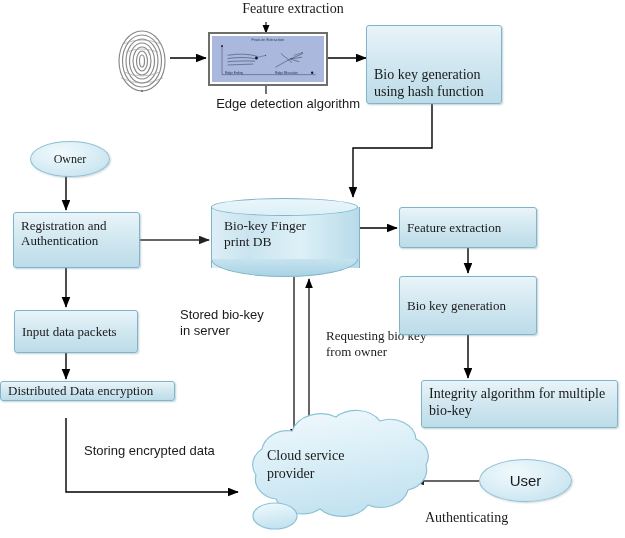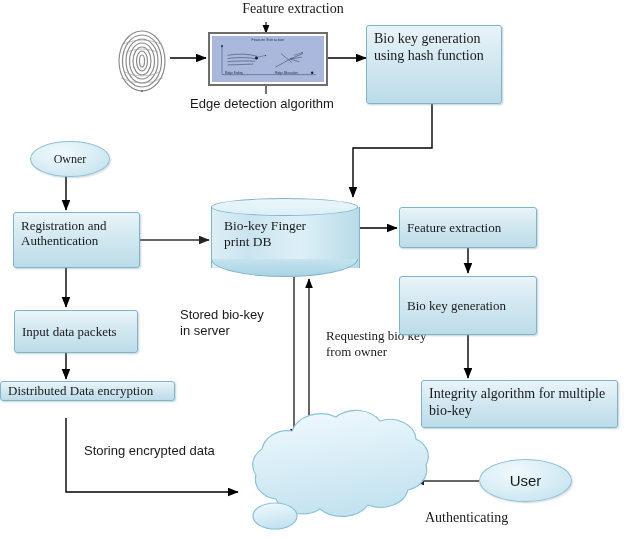--- a/index.html
+++ b/index.html
@@ -318,24 +318,24 @@
         <line x1="86" y1="21" x2="96" y2="18" stroke="#2a3550" stroke-width="0.45" marker-end="url(#tah)"></line>
         <circle cx="106" cy="40" r="1.3" fill="#101a30"></circle>
       </svg>
       <div class="thumb-cap" style="left:13px; bottom:7px;">Ridge Ending</div>
       <div class="thumb-cap" style="left:63px; bottom:7px;">Ridge Bifurcation</div>
     </div>
   </div>
 
   <div class="label serif" style="left:213px; top:0px; width:160px; font-size:14px; text-align:center;">Feature extraction</div>
 
-  <div class="label sans" style="left:190px; top:96px; width:170px; font-size:13px; text-align:left;">Edge detection algorithm</div>
+  <div class="label sans" style="left:190px; top:96px; width:170px; font-size:13px; text-align:right;">Edge detection algorithm</div>
 
   <div class="node box" style="left:366px; top:25px; width:136px; height:79px; z-index:2;">
-    <div class="txt" style="font-size:14px;">Bio key generation using hash function</div>
+    <div class="txt" style="font-size:14px;margin-top:36px;">Bio key generation using hash function</div>
   </div>
 
   <div class="node ellipse" style="left:30px; top:141px; width:80px; height:36px; z-index:2;">
     <span>Owner</span>
   </div>
 
   <div class="node box" style="left:13px; top:212px; width:127px; height:56px; z-index:2;">
     <div class="txt">Registration and Authentication</div>
   </div>
 
@@ -356,20 +356,22 @@
     <div class="cyl-text">Bio-key Finger
 print         DB</div>
   </div>
 
   <div class="label sans" style="left:180px; top:307px; font-size:13px;">Stored bio-key
 in server</div>
 
   <div class="label serif" style="left:326px; top:328px; font-size:13px;">Requesting bio key
 from owner</div>
 
+  <div class="cloud-text" style="left:267px; top:447px; z-index:2;">Cloud service
+provider</div>
 
   <div class="node box center-v" style="left:399px; top:207px; width:138px; height:41px; z-index:2;">
     <div class="txt">Feature extraction</div>
   </div>
 
   <div class="node box center-v" style="left:399px; top:276px; width:138px; height:59px; z-index:2;">
     <div class="txt">Bio key generation</div>
   </div>
 
   <div class="node box" style="left:421px; top:380px; width:197px; height:48px; z-index:2;">

